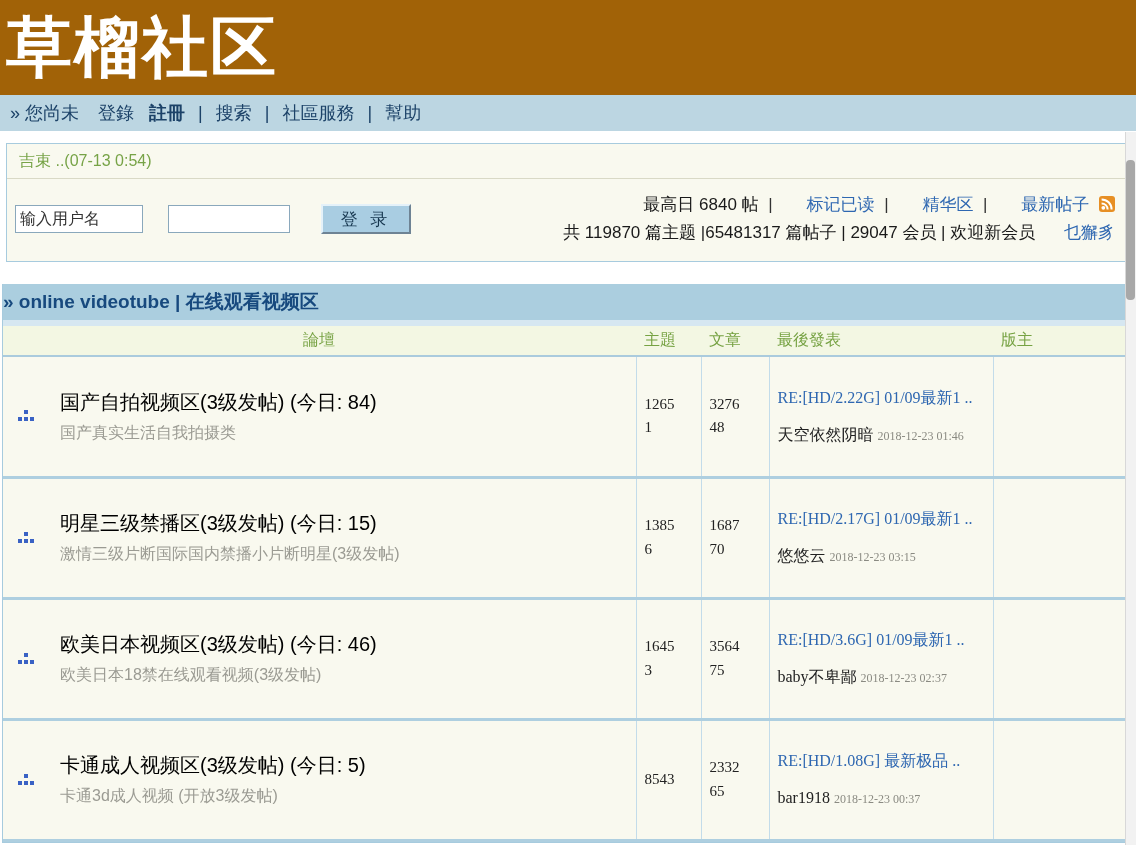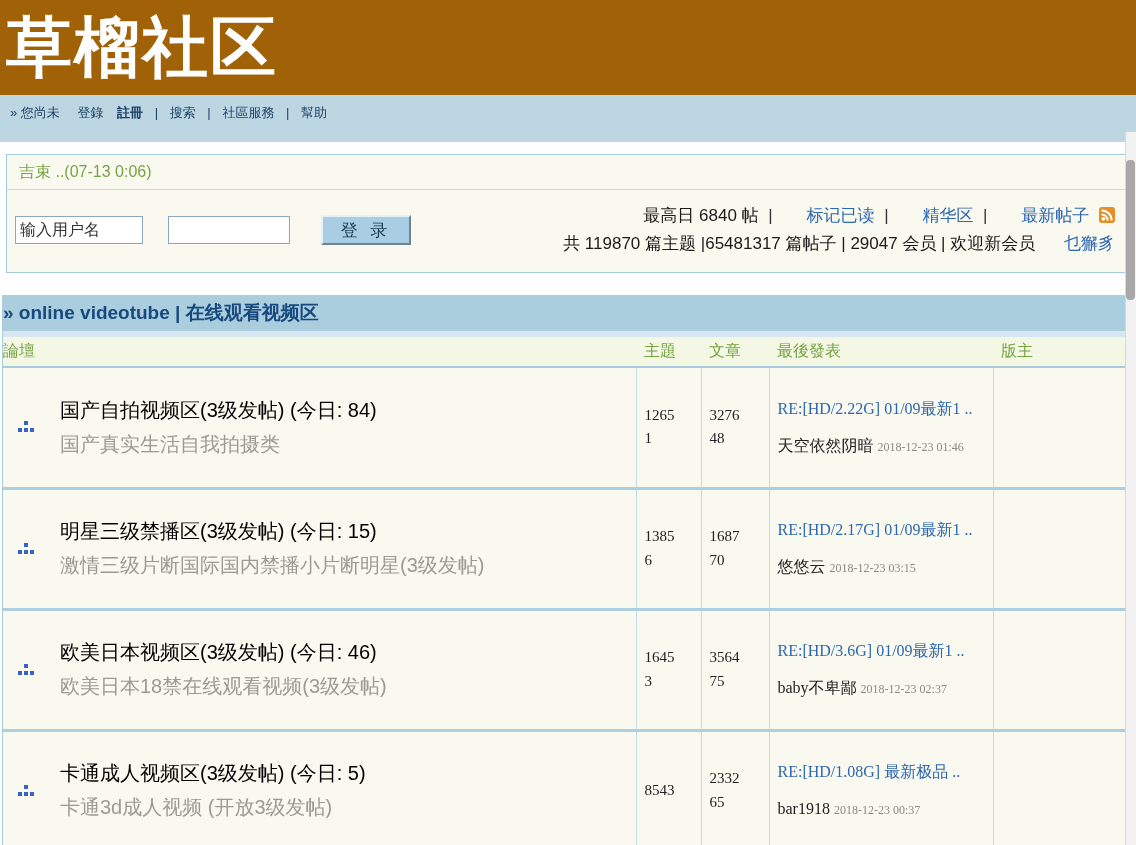--- a/index.html
+++ b/index.html
@@ -9,22 +9,22 @@
     font-family:"Liberation Sans","DejaVu Sans",sans-serif;
   }
   
   .site-header{background:#a16207;height:95px;overflow:hidden;}
   .logo{
     color:#ffffff;font-size:66px;font-weight:bold;line-height:94px;
     padding-left:6px;letter-spacing:2px;white-space:nowrap;
   }
   
   .nav{
-    background:#BCD6E2;height:47px;line-height:36px;padding-left:10px;
-    color:#1C4268;font-size:13px;white-space:nowrap;
+    background:#BCD6E2;height:36px;line-height:36px;padding-left:10px;
+    color:#1C4268;font-size:18px;white-space:nowrap;
   }
   .nav span,.nav a{color:#1C4268;text-decoration:none;}
   .nav .lnk{margin:0 5px;cursor:pointer;}
   .nav .first-gap{margin-left:14px;}
   .nav .bold{font-weight:bold;}
   .nav .sep{margin:0 3px;}
   
   .notice-box{
     margin:12px 8px 0 6px;border:1px solid #A7CBDE;background:#F9F9EF;
   }
@@ -61,38 +61,38 @@
     background:#ABCEDF;color:#17497E;font-weight:bold;font-size:19px;
     height:36px;line-height:36px;
   }
   .section-strip{height:6px;background:#D6E7F1;}
   table.forum{width:100%;border-collapse:collapse;background:#F9F9EF;table-layout:fixed;}
   tr.head-row{height:30px;background:#F3F7E3;}
   tr.head-row th{
     color:#76A243;font-weight:normal;font-size:16px;text-align:left;
     padding-left:8px;border-bottom:2px solid #AACBDD;
   }
-  tr.head-row th.c-forum{padding-left:0;}
+  tr.head-row th.c-forum{text-align:center;padding-left:0;}
   col.c-icon{width:45px;} col.c-forumcol{width:588px;} col.c-top{width:65px;}
   col.c-post{width:68px;} col.c-last{width:224px;} col.c-mod{width:138px;}
   tr.body-row{height:121px;}
   tr.body-row td{
     border-bottom:3px solid #AECFE0;vertical-align:middle;
   }
   td.cell-sep{border-left:1px solid #C3DCEA;}
   td.icon-cell{text-align:center;}
   .dot-icon{display:inline-block;width:16px;height:11px;position:relative;}
   .dot-icon i{position:absolute;width:4px;height:4px;background:#3A62C4;}
   .dot-icon i.d1{left:6px;top:0;}
   .dot-icon i.d2{left:0;top:7px;}
   .dot-icon i.d3{left:6px;top:7px;}
   .dot-icon i.d4{left:12px;top:7px;}
   td.forum-cell{padding:8px 12px;}
   .forum-title{font-size:20px;font-weight:normal;color:#000;margin-bottom:7px;cursor:pointer;}
-  .forum-desc{font-size:20px;color:#9B9B93;}
+  .forum-desc{font-size:16px;color:#9B9B93;}
   td.num-cell{font-family:"Liberation Serif",serif;font-size:15px;color:#222;}
   .num{width:36px;margin-left:7px;word-break:break-all;line-height:1.55;}
   td.last-cell{padding:6px 8px;font-family:"Liberation Serif",serif;}
   .last-link{color:#2E67B1;font-size:16px;line-height:1.4;cursor:pointer;}
   .last-meta{margin-top:15px;line-height:1.35;}
   .last-user{color:#222;font-size:16px;cursor:pointer;}
   .last-time{font-size:12px;color:#8A8A82;margin-left:4px;}
   
   .scrollbar{
     position:absolute;top:132px;right:0;bottom:0;width:10px;
@@ -116,21 +116,21 @@
   <a class="lnk bold">註冊</a>
   <span class="sep">|</span>
   <a class="lnk">搜索</a>
   <span class="sep">|</span>
   <a class="lnk">社區服務</a>
   <span class="sep">|</span>
   <a class="lnk">幫助</a>
 </div>
 
 <div class="notice-box">
-  <div class="notice-row1">吉束 ..(07-13 0:06)</div>
+  <div class="notice-row1">吉束 ..(07-13 0:54)</div>
   <div class="notice-row2">
     <div class="login-area">
       <input class="inp-user" type="text" value="输入用户名" style="">
       <input class="inp-pass" type="password" style="">
       <button class="btn-login">登 录</button>
     </div>
     <div class="stats">
       <div>
         <span>最高日 6840 帖</span>
         <span class="sep">|</span>

